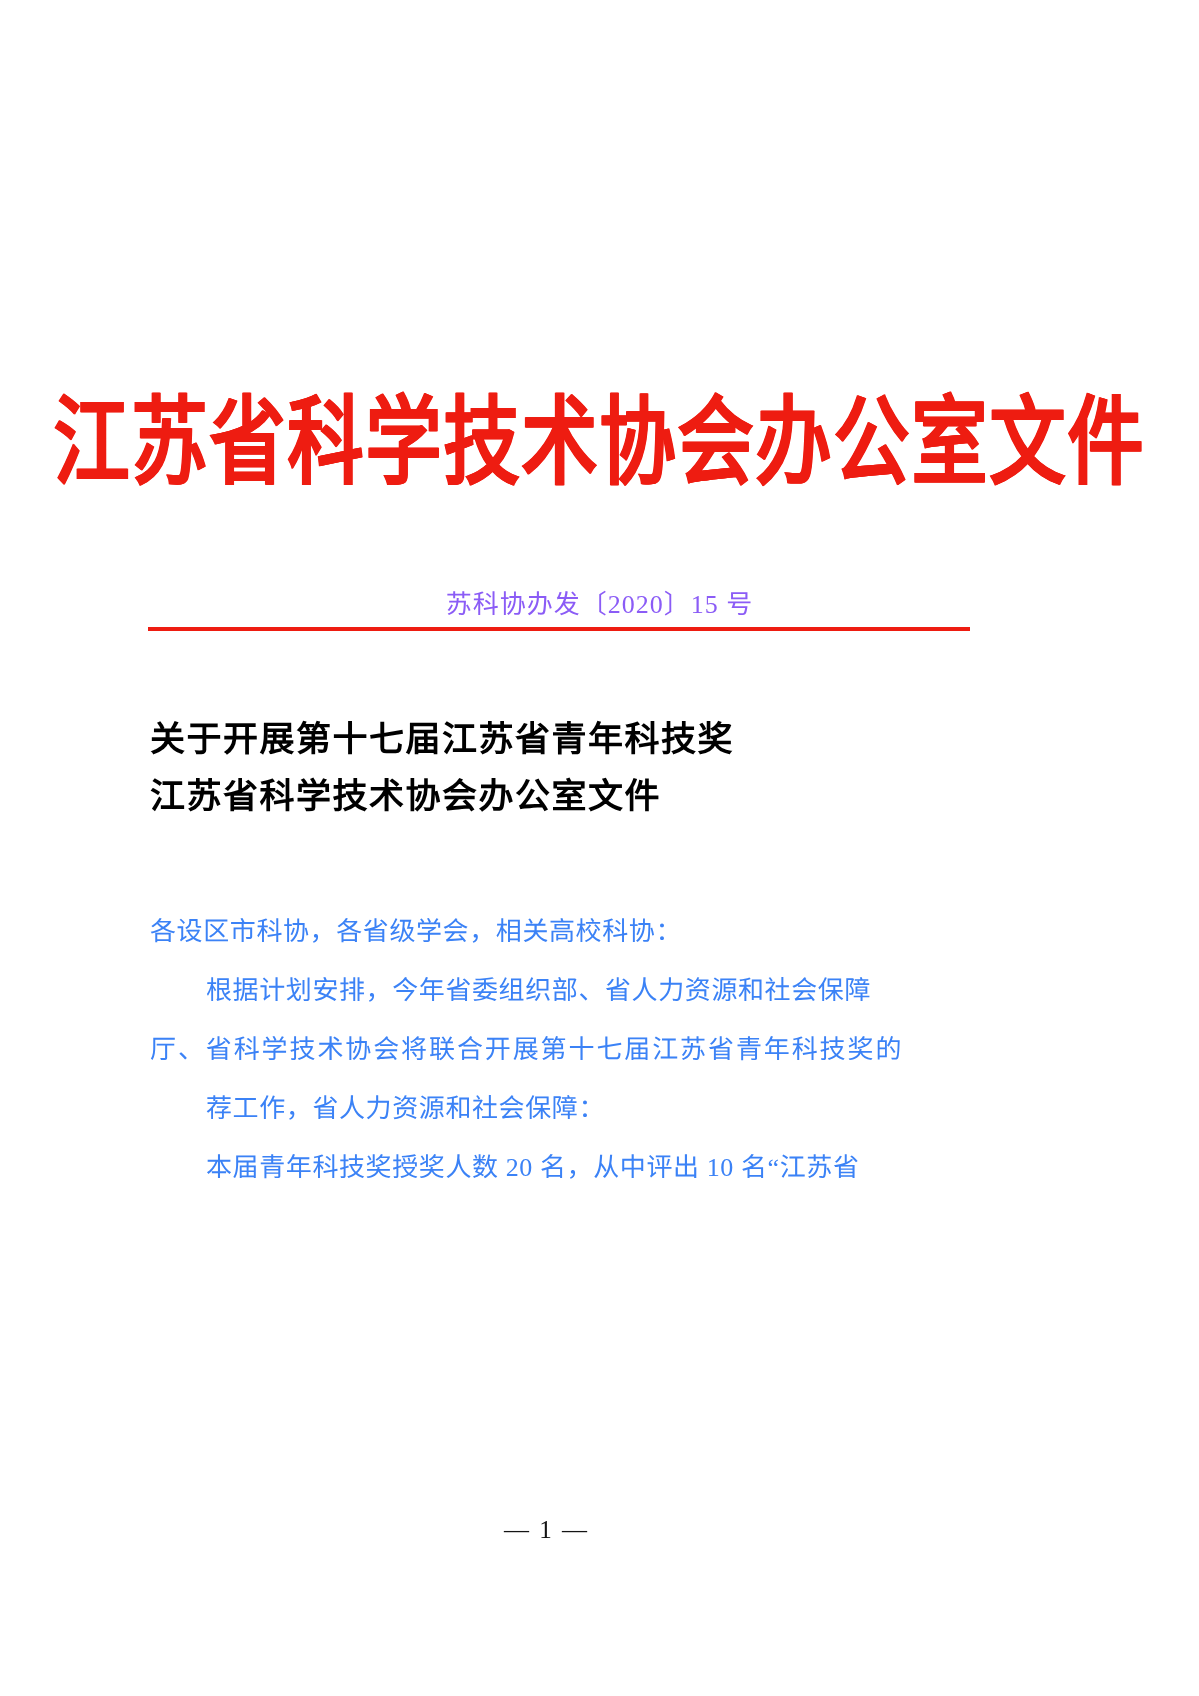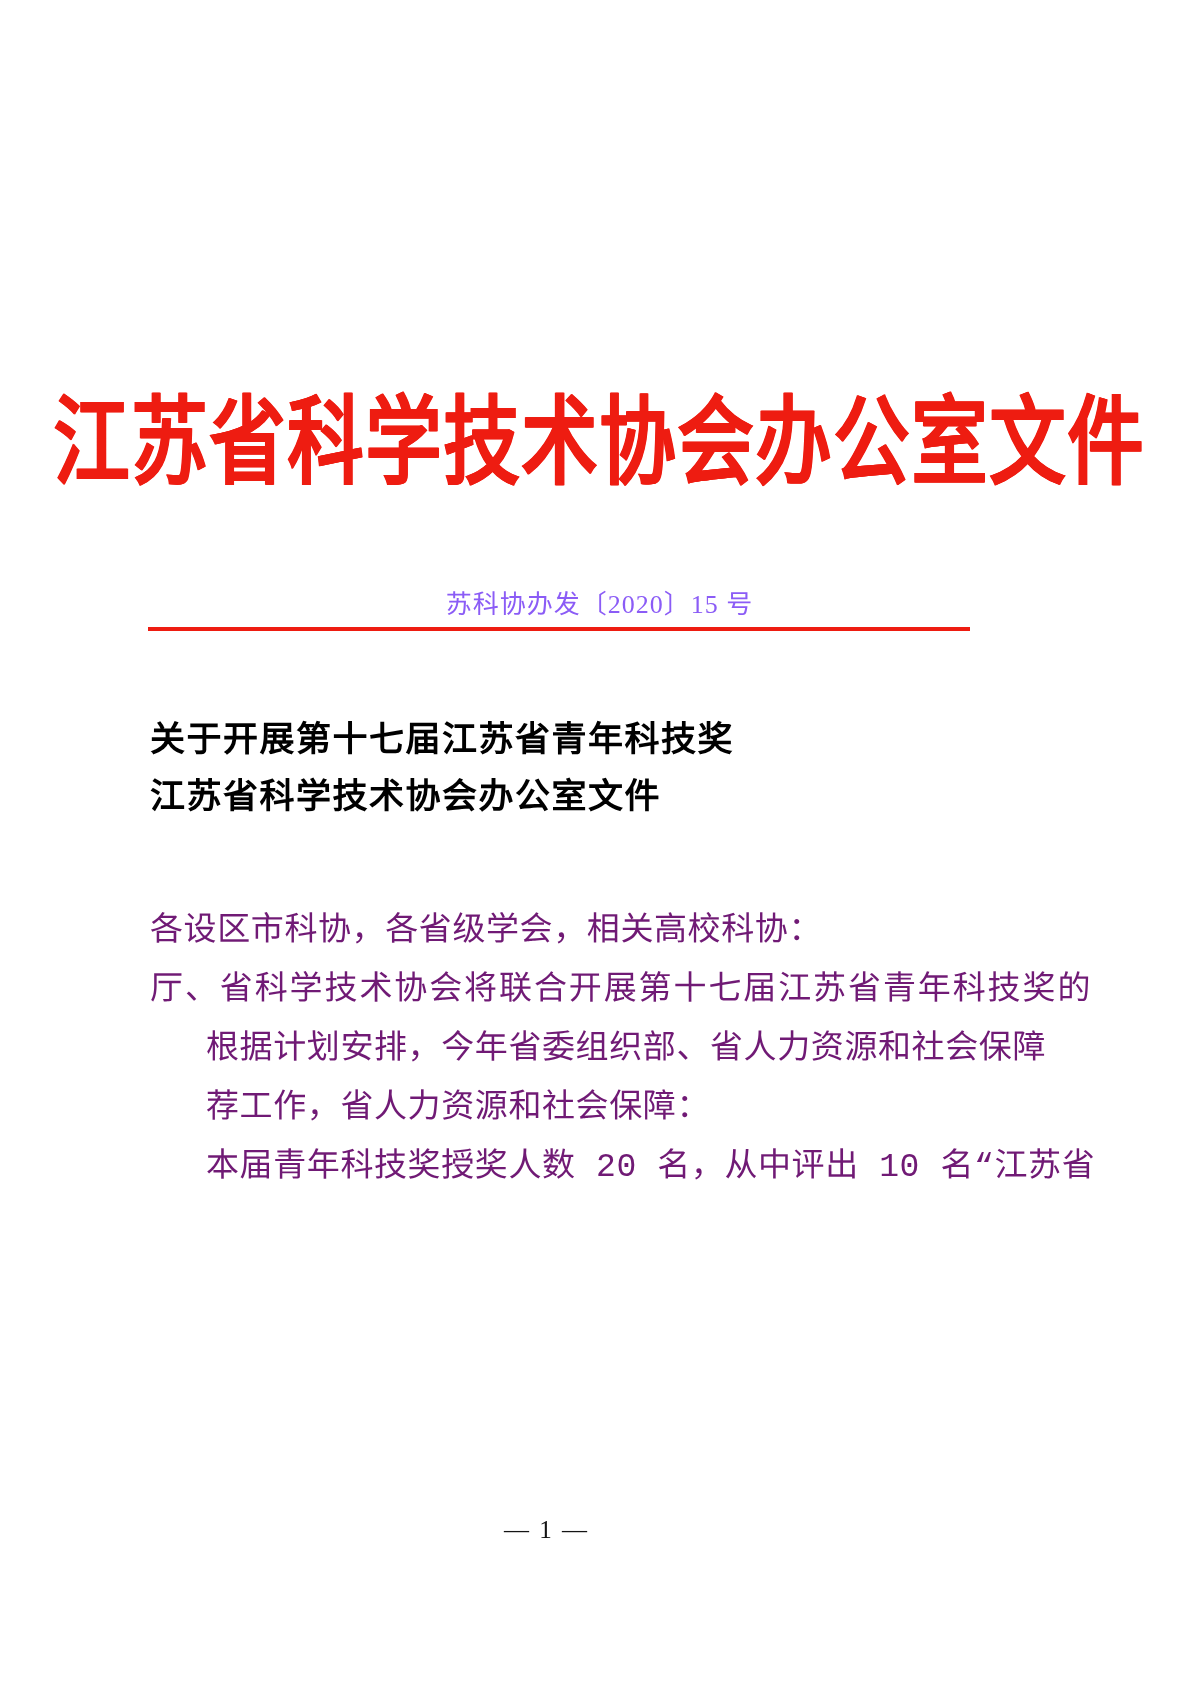--- a/index.html
+++ b/index.html
@@ -92,25 +92,25 @@
 
   
   .body-block {
     position: absolute;
     left: 150px;
     width: 868px;
     top: 902px;
   }
 
   .body-line {
-    font-family: Liberation Mono, monospace;
-    font-size: 33px;
+    font-family: Liberation Serif, serif;
+    font-size: 26px;
     line-height: 59px;
     letter-spacing: 0.6px;
-    color: #701a75;
+    color: #3b82f6;
     white-space: nowrap;
   }
 
   .body-line.indent {
     text-indent: 56px;
   }
 
   .body-line.section-heading {
     font-weight: 700;
     text-indent: 56px;
@@ -150,22 +150,22 @@
 
   <div class="doc-title">
     <span class="doc-title-line">关于开展第十七届江苏省青年科技奖</span>
     <span class="doc-title-line">江苏省科学技术协会办公室文件</span>
   </div>
 
   <div class="body-block">
 
     <div class="body-line">各设区市科协，各省级学会，相关高校科协：</div>
 
+    <div class="body-line indent">根据计划安排，今年省委组织部、省人力资源和社会保障</div>
     <div class="body-line justify-wide">厅、省科学技术协会将联合开展第十七届江苏省青年科技奖的</div>
-    <div class="body-line indent">根据计划安排，今年省委组织部、省人力资源和社会保障</div>
     <div class="body-line indent">荐工作，省人力资源和社会保障：</div>
 
 
     <div class="body-line indent">本届青年科技奖授奖人数 20 名，从中评出 10 名“江苏省</div>
 
   </div>
 
   <div class="page-footer">— 1 —</div>
 
 </div>

